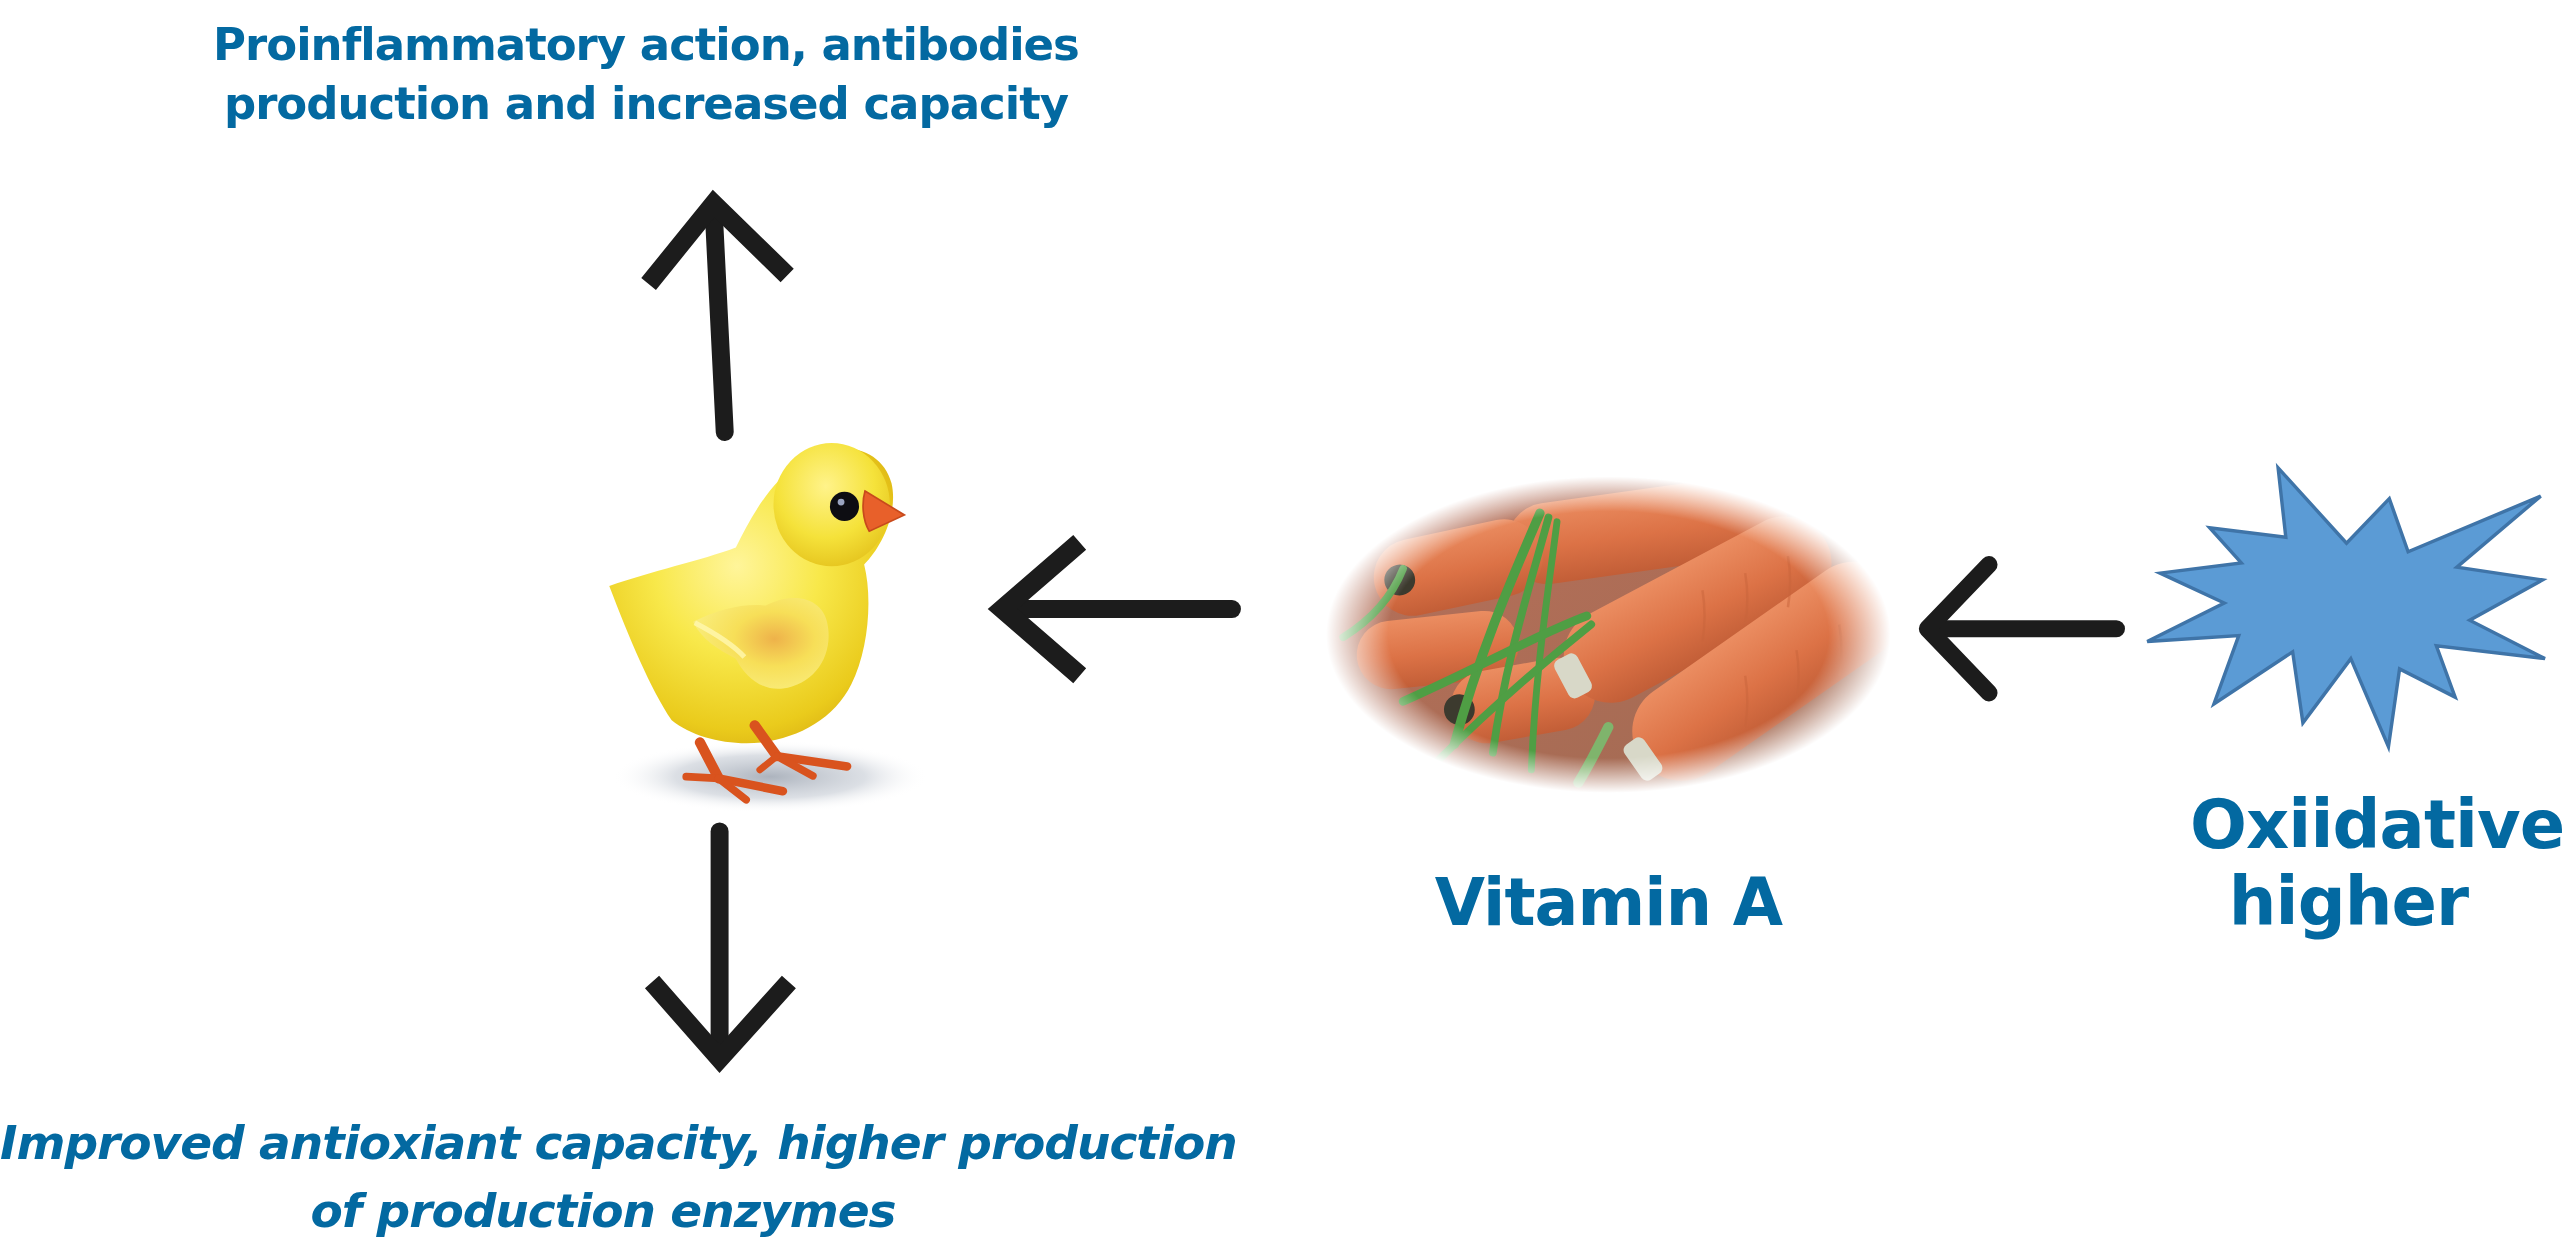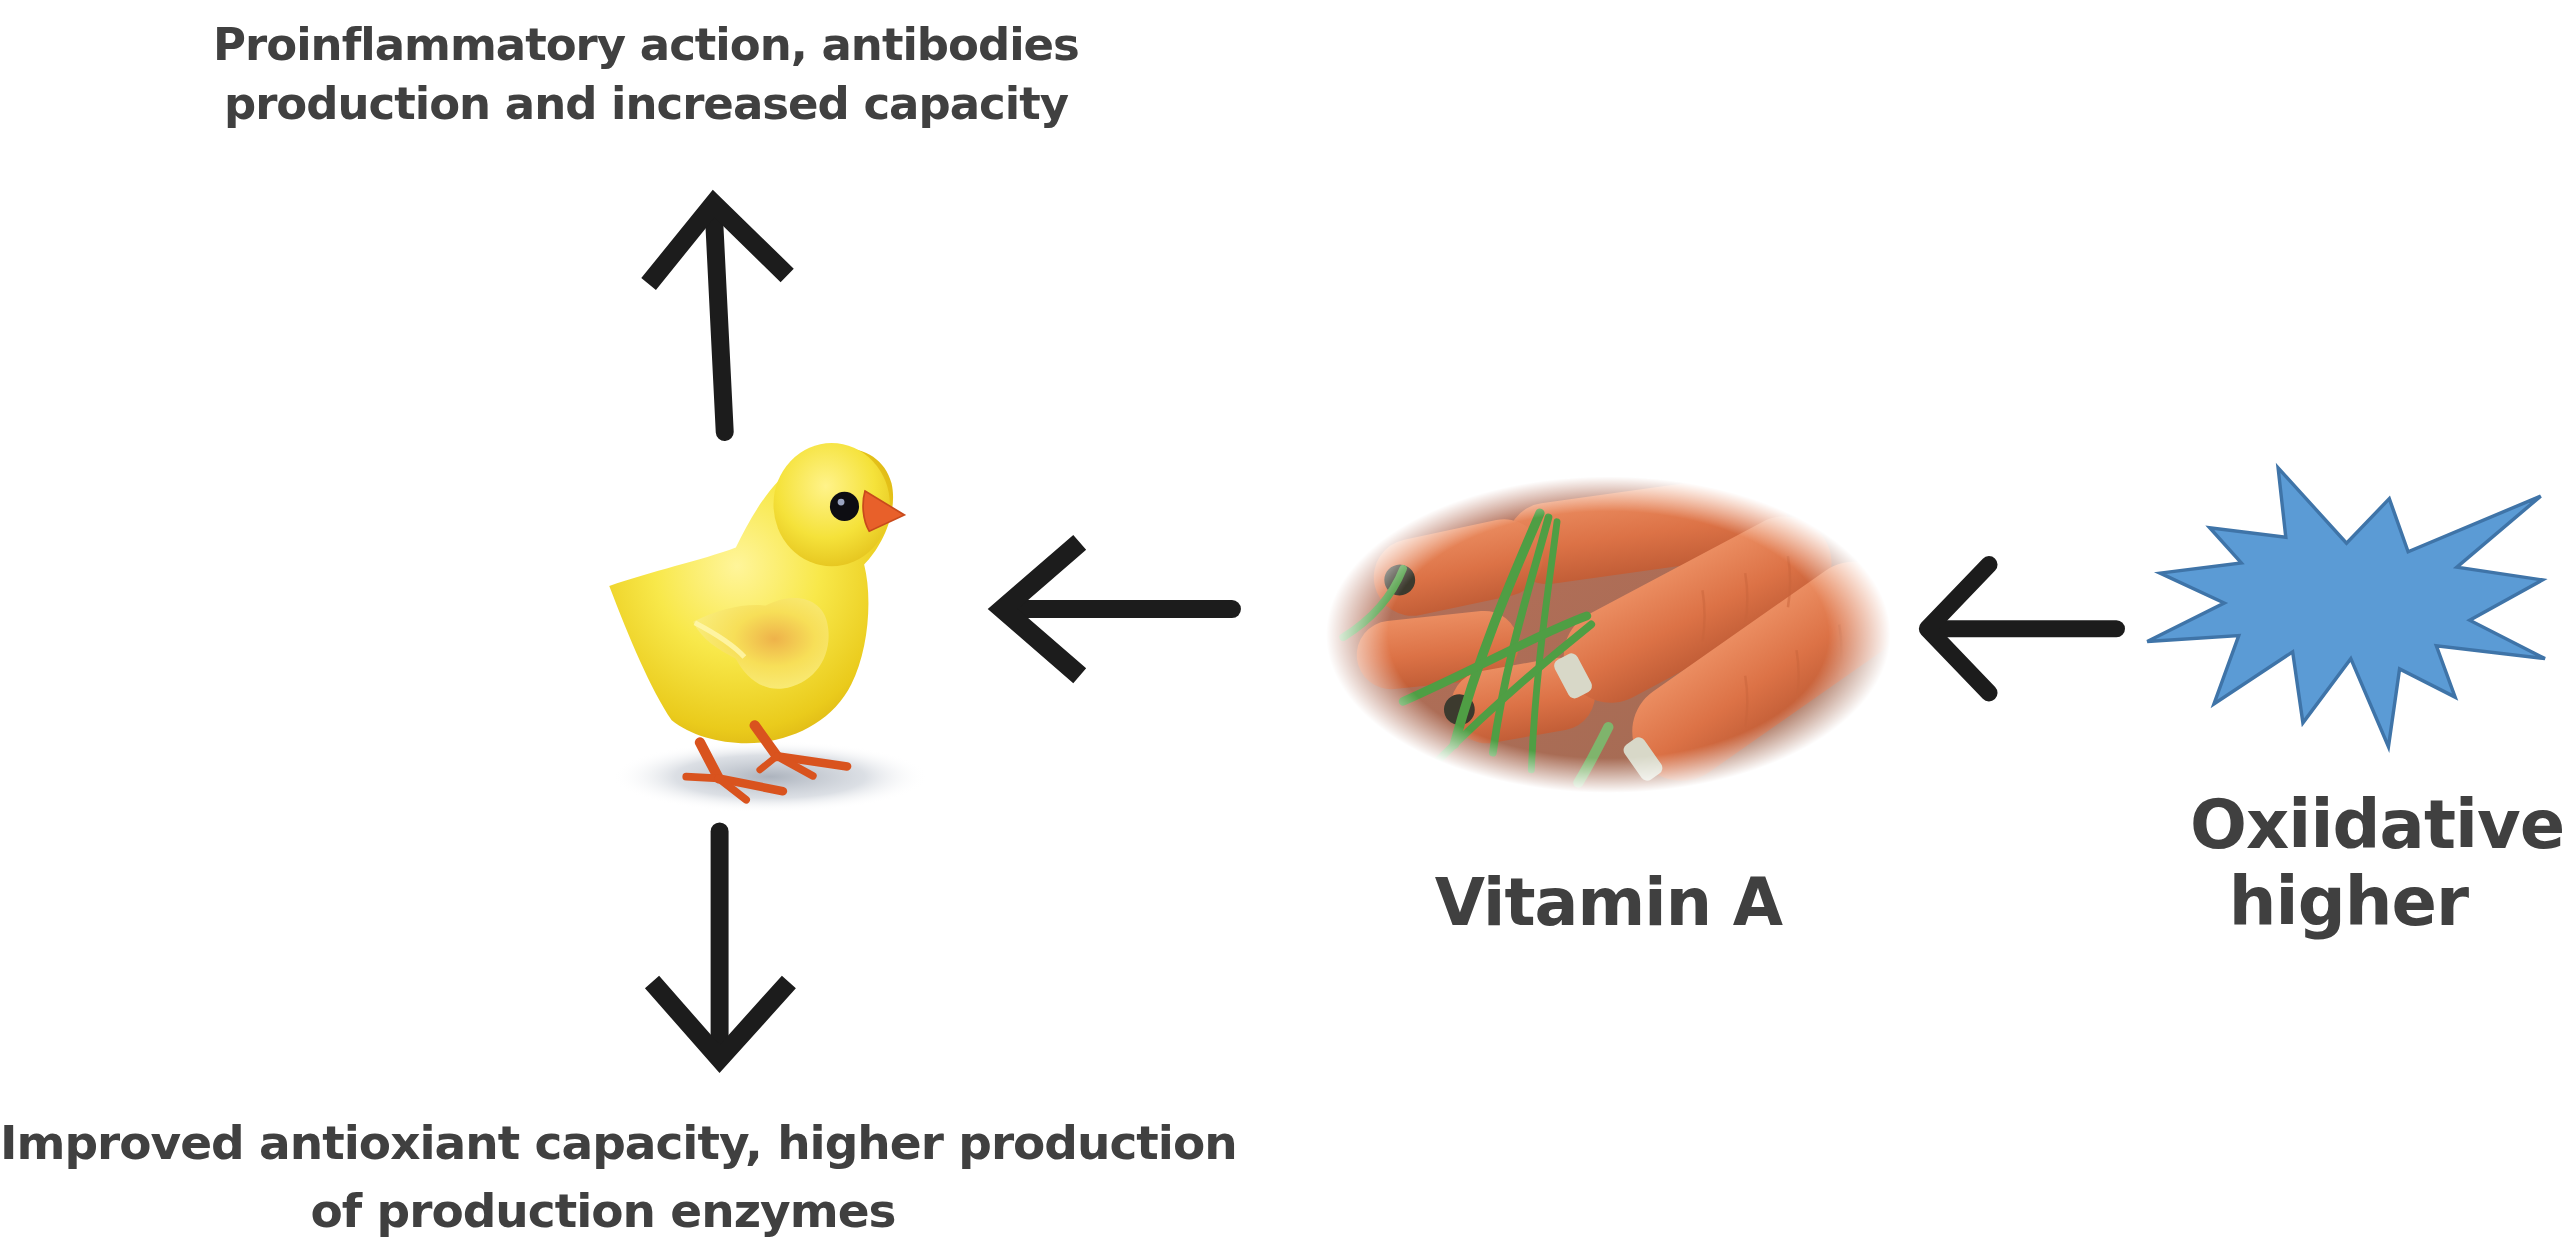--- a/index.html
+++ b/index.html
@@ -18,41 +18,42 @@
     .canvas {
       position: absolute;
       left: 0; top: 0;
       width: 2576px;
       height: 1248px;
     }
     .label {
       position: absolute;
       font-weight: bold;
       text-align: center;
-      color: #404040;
+      color: #0369a1;
       white-space: nowrap;
       letter-spacing: -0.4px;
     }
     .label .line { display: block; }
 
     #label-top {
       left: 154px;
       width: 984px;
       top: 15.4px;
       font-size: 45px;
       line-height: 59px;
       letter-spacing: -1px;
     }
     #label-bottom {
       left: 0px;
       width: 1206px;
       top: 1109px;
       font-size: 47px;
       line-height: 68px;
       letter-spacing: -1px;
+      font-style: italic;
     }
     #label-vitamin {
       left: 1403px;
       width: 411px;
       top: 864px;
       font-size: 65px;
       line-height: 77px;
       letter-spacing: -0.9px;
     }
     #label-stress {

